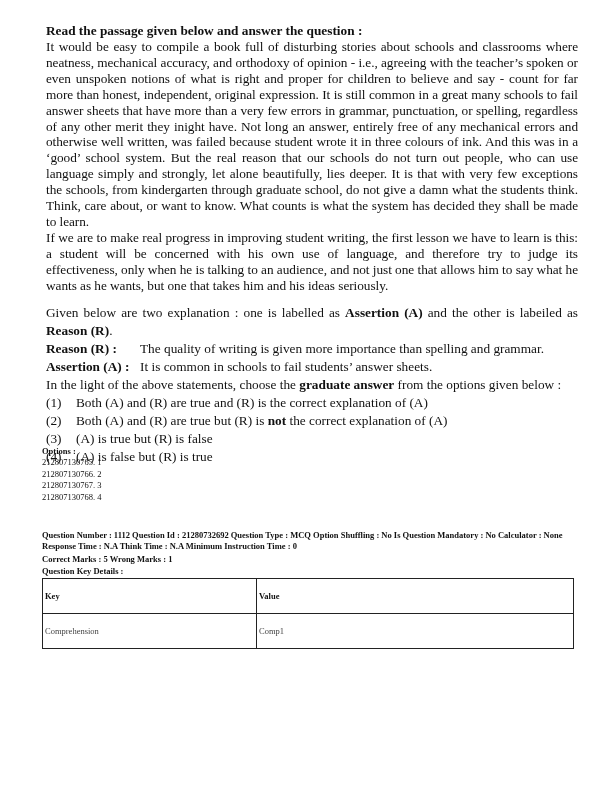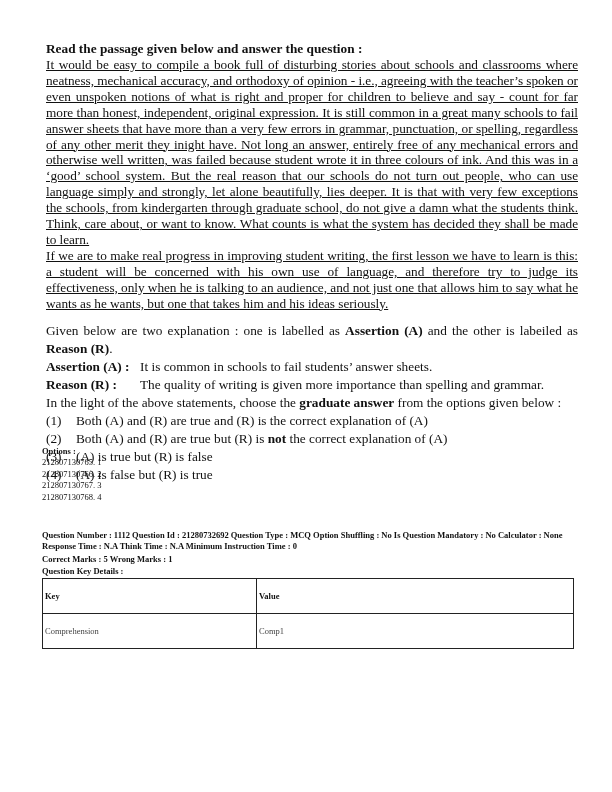--- a/index.html
+++ b/index.html
@@ -1,20 +1,20 @@
 <!DOCTYPE html>
 <html><head>
 <meta charset="utf-8">
 <style>
   html, body { margin: 0; padding: 0; background: #ffffff; }
   body { width: 612px; height: 792px; position: relative; overflow: hidden; color: #111; }
-  .page { position: absolute; left: 46px; top: 40px; width: 532px; }
+  .page { position: absolute; left: 46px; top: 22px; width: 532px; }
   .serif { font-family: "Liberation Serif", "DejaVu Serif", serif; }
   .heading { font-weight: bold; font-size: 13.3px; line-height: 17px; margin: 0; }
-  .para { font-size: 13.3px; line-height: 15.9px; margin: 0; text-align: justify; letter-spacing: -0.05px; text-decoration: underline; }
+  .para { font-size: 13.3px; line-height: 15.9px; margin: 0; text-align: justify; letter-spacing: -0.05px; }
   .gap { height: 10px; }
   .q-intro { font-size: 13.3px; line-height: 18px; margin: 0; text-align: justify; }
   .stmt { font-size: 13.3px; line-height: 18px; display: flex; margin: 0; }
   .stmt .lbl { font-weight: bold; white-space: nowrap; }
   .stmt .lbl-a { width: 94px; }
   .stmt .lbl-r { width: 94px; }
   .opt { display: flex; font-size: 13.3px; line-height: 18px; }
   .opt .num { width: 30px; }
   b { font-weight: bold; }
 
@@ -35,26 +35,26 @@
 <div class="page serif">
   <p class="heading">Read the passage given below and answer the question :</p>
   <p class="para">It would be easy to compile a book full of disturbing stories about schools and classrooms where neatness, mechanical accuracy, and orthodoxy of opinion - i.e., agreeing with the teacher’s spoken or even unspoken notions of what is right and proper for children to believe and say - count for far more than honest, independent, original expression. It is still common in a great many schools to fail answer sheets that have more than a very few errors in grammar, punctuation, or spelling, regardless of any other merit they inight have. Not long an answer, entirely free of any mechanical errors and otherwise well written, was failed because student wrote it in three colours of ink. And this was in a ‘good’ school system. But the real reason that our schools do not turn out people, who can use language simply and strongly, let alone beautifully, lies deeper. It is that with very few exceptions the schools, from kindergarten through graduate school, do not give a damn what the students think. Think, care about, or want to know. What counts is what the system has decided they shall be made to learn.</p>
   <p class="para">If we are to make real progress in improving student writing, the first lesson we have to learn is this: a student will be concerned with his own use of language, and therefore try to judge its effectiveness, only when he is talking to an audience, and not just one that allows him to say what he wants as he wants, but one that takes him and his ideas seriously.</p>
 
   <div class="gap"></div>
 
   <p class="q-intro"><span>Given below are two explanation : one is labelled as </span><b>Assertion (A)</b><span> and the other is labeiled as </span><b>Reason (R)</b><span>.</span></p>
 
   <div class="stmt">
+    <span class="lbl lbl-r">Reason (R) :</span>
+    <span>The quality of writing is given more importance than spelling and grammar.</span>
+  </div>
+  <div class="stmt">
     <span class="lbl lbl-a">Assertion (A) :</span>
     <span>It is common in schools to fail students’ answer sheets.</span>
-  </div>
-  <div class="stmt">
-    <span class="lbl lbl-r">Reason (R) :</span>
-    <span>The quality of writing is given more importance than spelling and grammar.</span>
   </div>
 
   <p class="q-intro"><span>In the light of the above statements, choose the </span><b>graduate answer</b><span> from the options given below :</span></p>
 
   <div class="opt">
     <span class="num">(1)</span>
     <span>Both (A) and (R) are true and (R) is the correct explanation of (A)</span>
   </div>
   <div class="opt">
     <span class="num">(2)</span>

